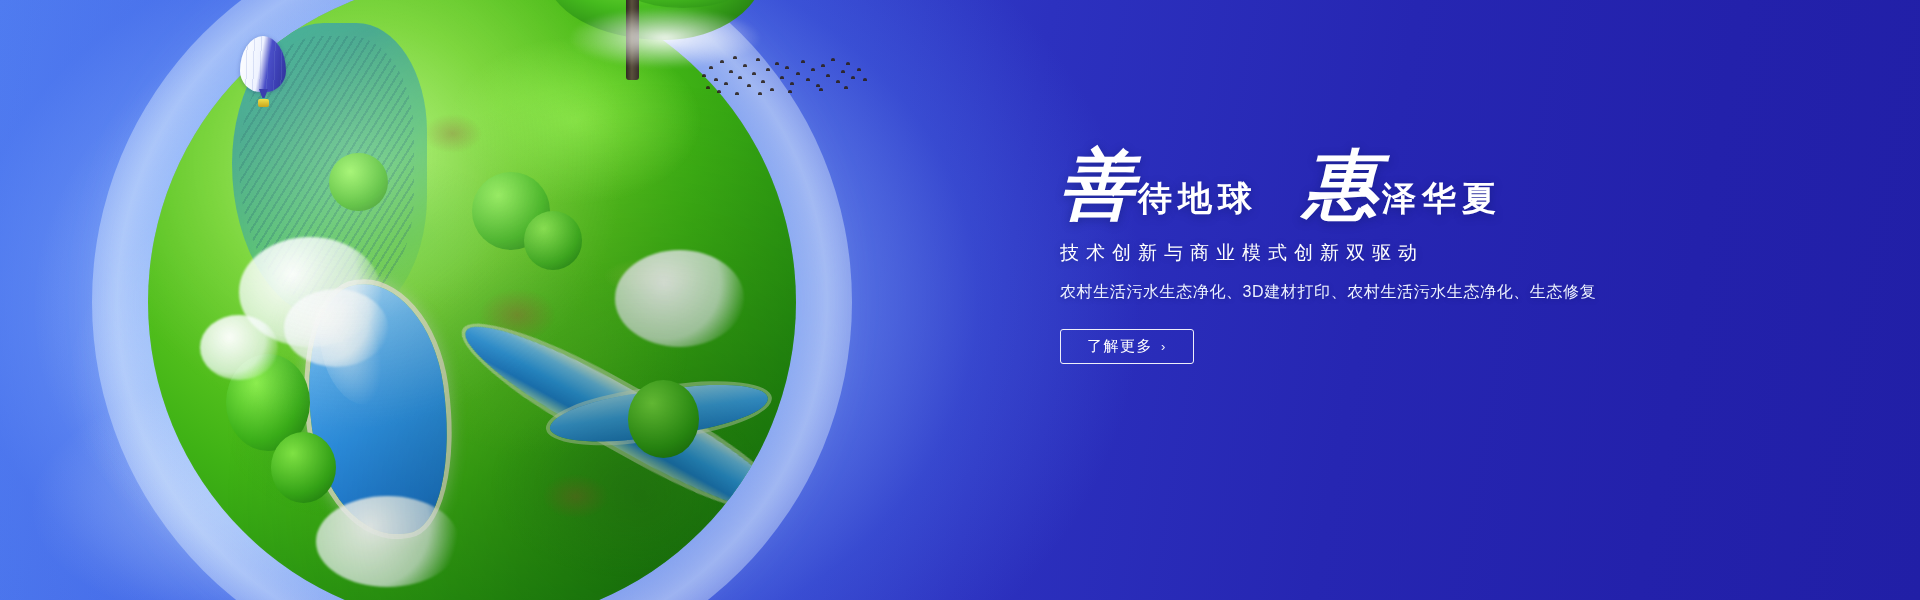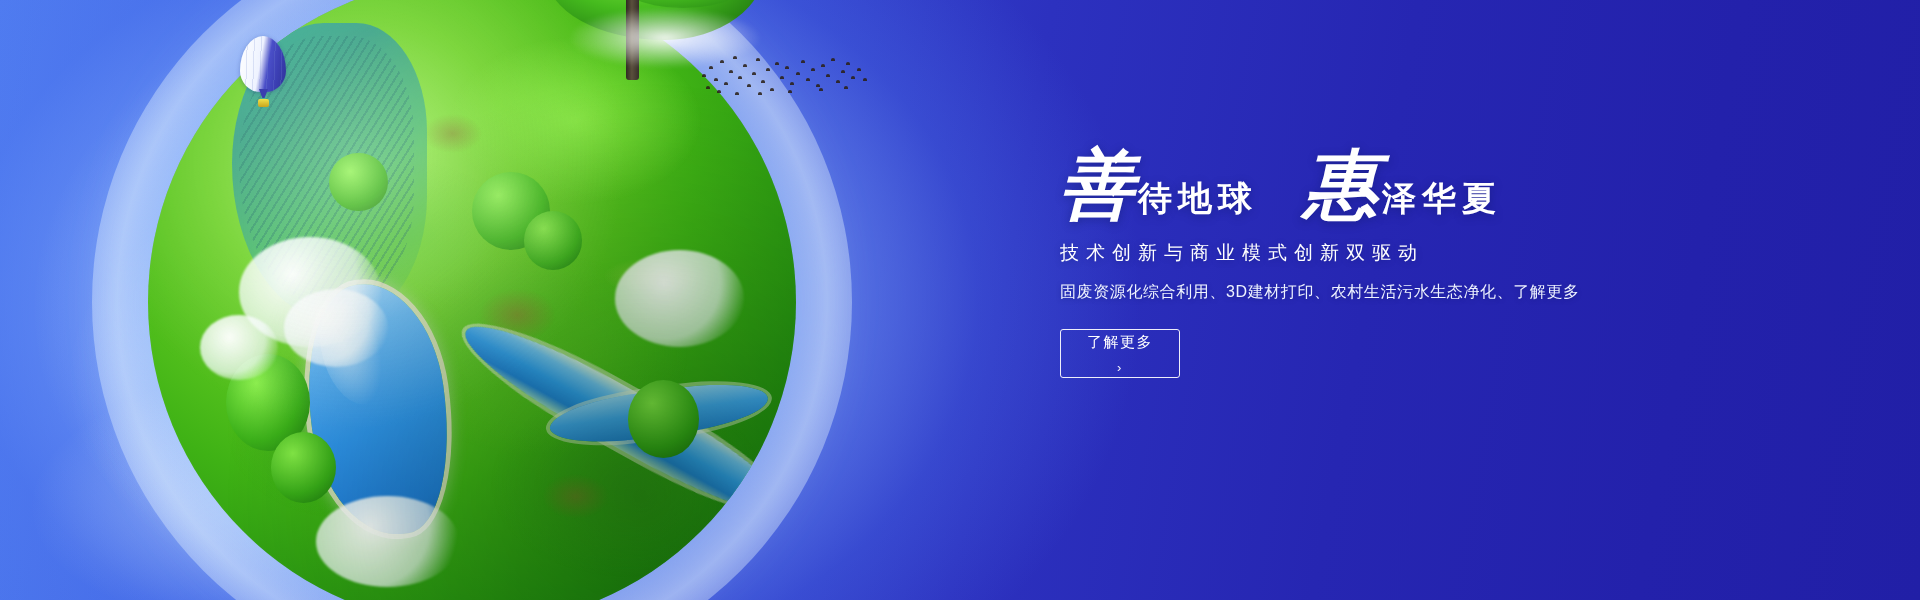--- a/index.html
+++ b/index.html
@@ -296,28 +296,27 @@
   }
   .desc{
     font-size:16px;font-weight:400;letter-spacing:.6px;
     margin:16px 0 0 0;color:#eef2ff;
     text-shadow:0 1px 5px rgba(10,20,90,.35);
   }
   .cta{
     display:inline-flex;align-items:center;justify-content:center;
     gap:8px;
     margin-top:26px;
-    padding:0 26px;height:49px;
+    padding:0 26px;height:35px;
     border:1px solid rgba(255,255,255,.92);
     border-radius:3px;
     background:transparent;
     color:#fff;font-size:15px;letter-spacing:1.5px;
     cursor:pointer;
     font-family:"Liberation Sans","DejaVu Sans",sans-serif;
-    flex-direction:column;
   }
   .cta .chev{font-size:13px;opacity:.95;}
 </style>
 </head>
 <body>
 
 <div class="banner">
 
   <div class="veil v1"></div>
   <div class="veil v2"></div>
@@ -419,21 +418,21 @@
     <div class="headline">
       <span class="h-big">善</span>
       <span class="h-small">待地球</span>
       <span class="h-gap"></span>
       <span class="h-big">惠</span>
       <span class="h-small">泽华夏</span>
     </div>
 
     <p class="subtitle">技术创新与商业模式创新双驱动</p>
 
-    <p class="desc">固废资源化综合利用、3D建材打印、农村生活污水生态净化、了解更多</p>
+    <p class="desc">农村生活污水生态净化、3D建材打印、农村生活污水生态净化、生态修复</p>
 
     <button class="cta">
       <span>了解更多</span>
       <span class="chev">›</span>
     </button>
 
   </div>
 </div>
 
 </body></html>

